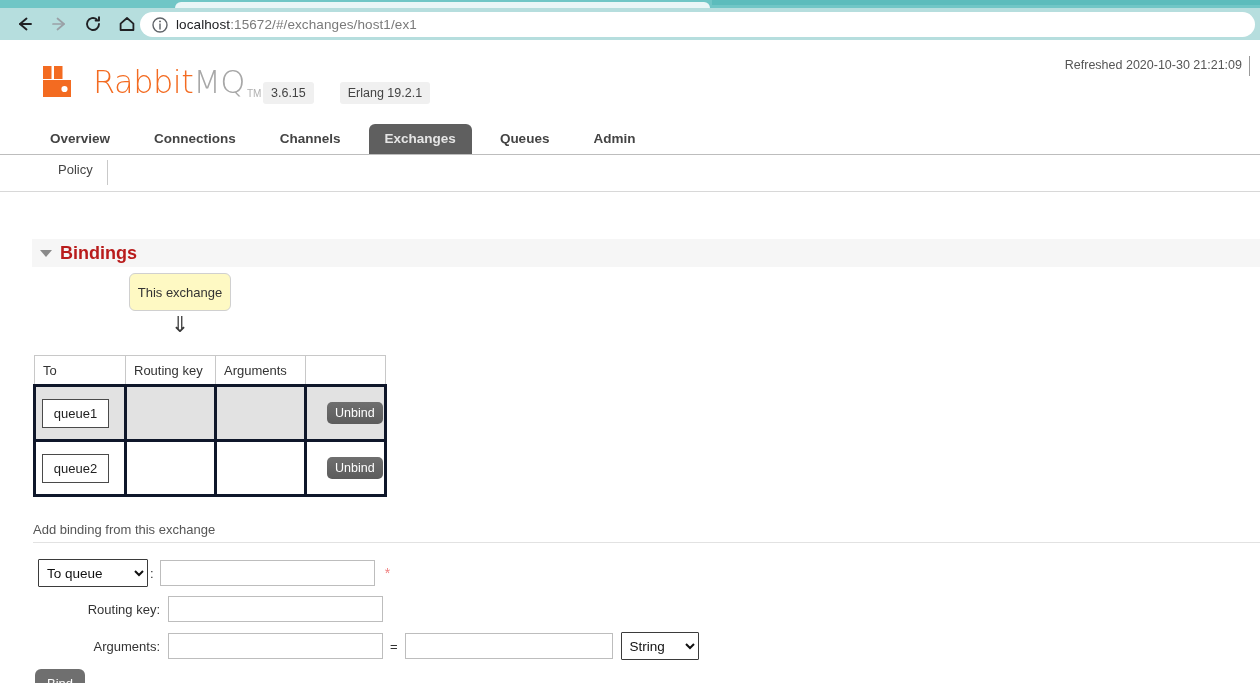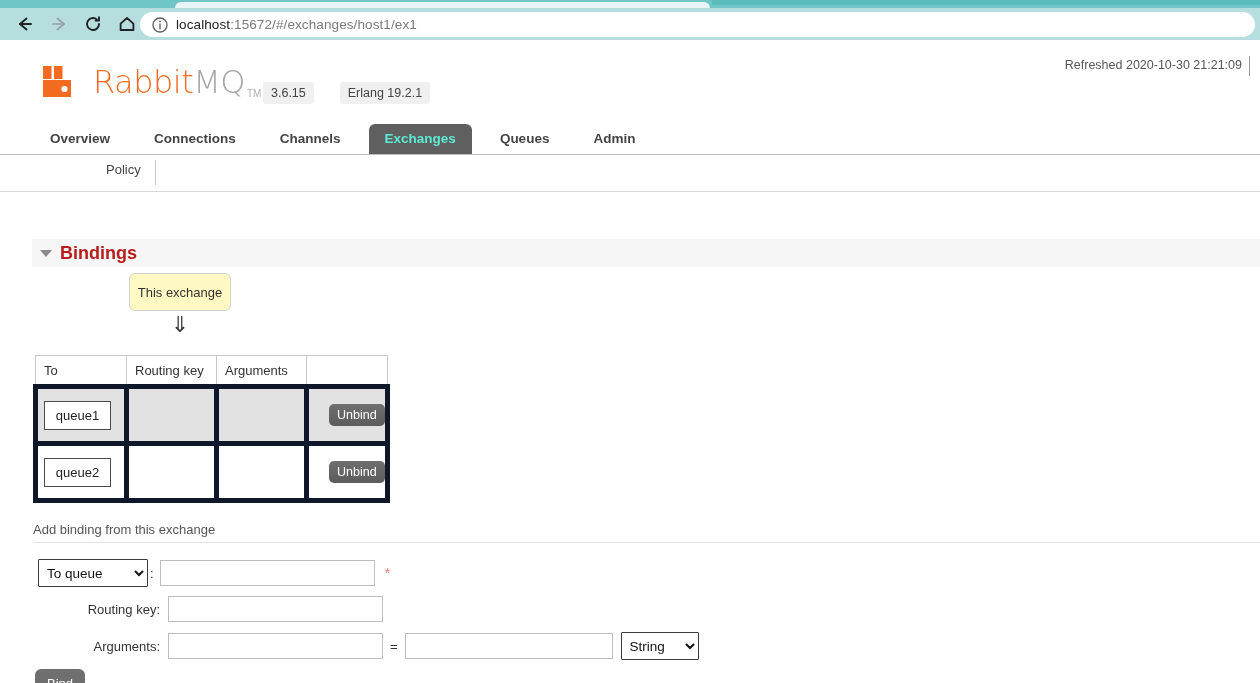--- a/index.html
+++ b/index.html
@@ -73,31 +73,31 @@
     position:absolute; left:0; top:84px; width:1260px; height:30px;
     border-bottom:1px solid #bdbdbd;
   }
   .navbar ul { list-style:none; margin:0; padding:0; display:flex; align-items:flex-end; height:30px; }
   .navbar li {
     font-size:13.5px; font-weight:bold; color:#444;
     padding:7px 16px 8px 16px; margin:0 6px; cursor:pointer; white-space:nowrap;
   }
   .navbar li:first-child { margin-left:34px; }
   .navbar li.active {
-    background:#5f5f5f; color:#5eead4; border-radius:6px 6px 0 0;
+    background:#5f5f5f; color:#e5e5e5; border-radius:6px 6px 0 0;
   }
 
   
   .subrow {
     position:absolute; left:0; top:115px; width:1260px; height:36px;
     border-bottom:1px solid #d8d8d8;
   }
   .subrow .cell {
     position:absolute; left:58px; top:5px; font-size:13px; color:#444;
-    padding-right:14px; border-right:1px solid #c9c9c9; height:25px; line-height:20px;margin-left:48px;
+    padding-right:14px; border-right:1px solid #c9c9c9; height:25px; line-height:20px;
   }
 
   
   .section-bar {
     position:absolute; left:32px; top:199px; width:1228px; height:28px;
     background:#f6f6f6; display:flex; align-items:center;
   }
   .section-caret {
     margin-left:8px; margin-right:8px; width:0; height:0;
     border-left:6px solid transparent; border-right:6px solid transparent;
@@ -120,21 +120,21 @@
   
   .btable {
     position:absolute; left:33px; top:315px;
     border-collapse:collapse; font-size:13px; color:#333;
   }
   .btable th {
     font-weight:normal; text-align:left; background:#ffffff;
     border:1px solid #c8c8c8; padding:5px 8px; height:18px;
   }
   .btable td {
-    border:5px solid #0f172a; padding:0; height:52px; vertical-align:middle;
+    border:3px solid #0f172a; padding:0; height:52px; vertical-align:middle;
   }
   .btable tr.odd td { background:#e2e2e2; }
   .btable tr.even td { background:#ffffff; }
   .col-to { width:74px; }
   .col-rk { width:73px; }
   .col-args { width:73px; }
   .col-act { width:63px; }
   .qbox {
     display:inline-block; border:1px solid #4a4a4a; background:#ffffff;
     padding:6px 9px; font-size:13px; color:#222; margin:0 6px;

